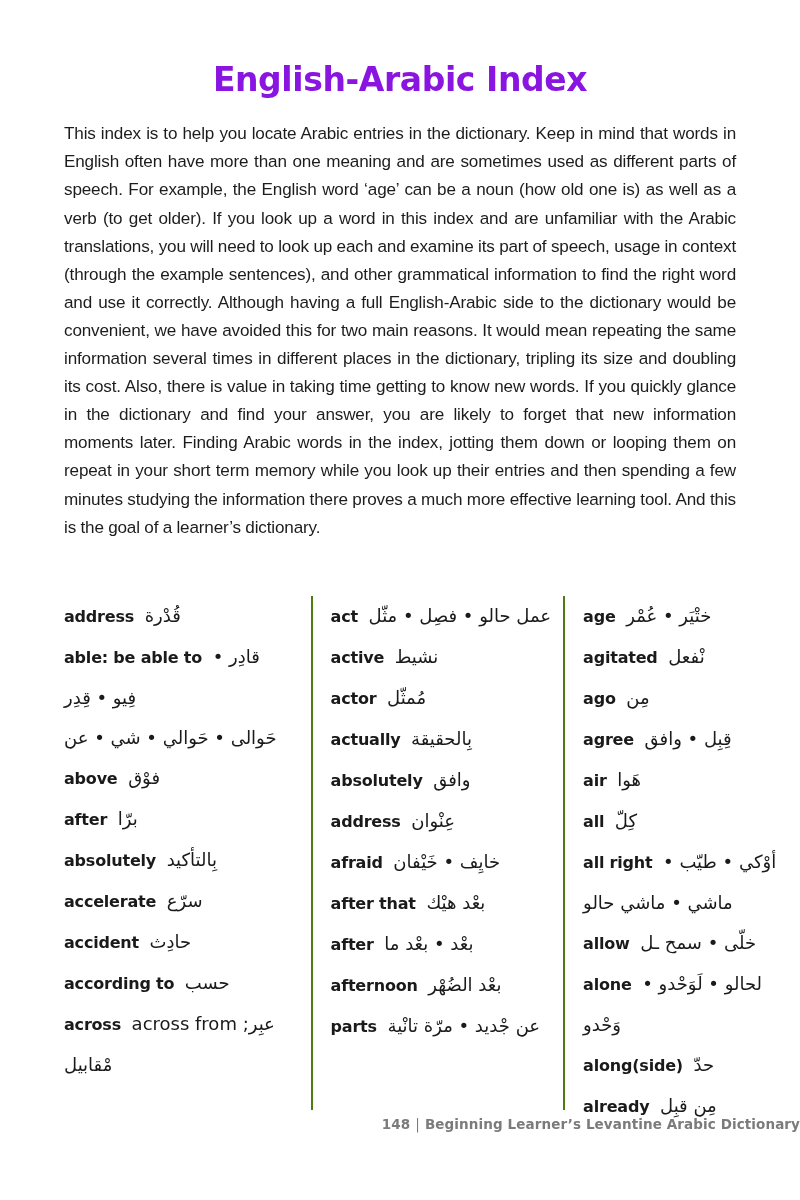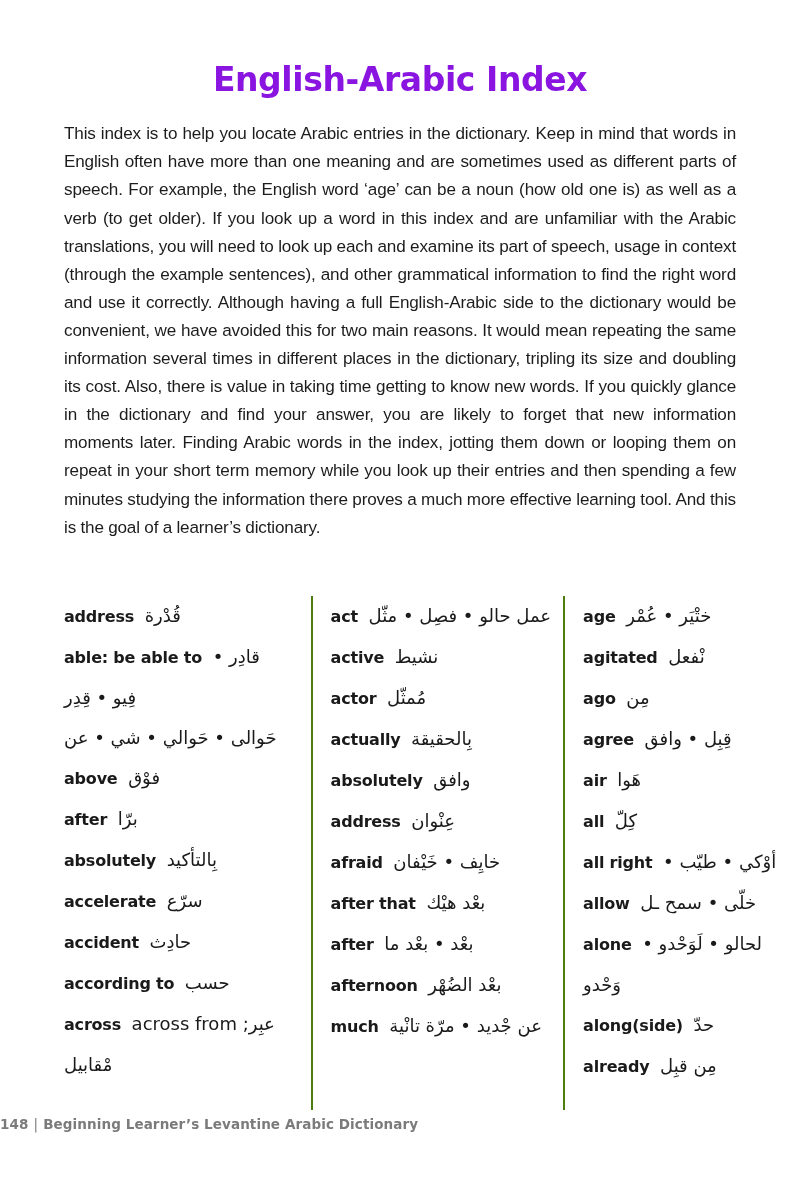--- a/index.html
+++ b/index.html
@@ -101,21 +101,21 @@
   .hk {
     color: #8A14E0;
   }
 
   
   .footer {
     position: absolute;
     left: 0;
     right: 0;
     top: 1116px;
-    text-align: left;
+    text-align: right;
     font-size: 13.5px;
     color: #7b7b7b;
     font-family: "DejaVu Sans", sans-serif;
     font-weight: bold;
     letter-spacing: 0.1px;
   }
   .footer .sep {
     padding: 0 5px;
     font-weight: normal;
   }
@@ -151,30 +151,31 @@
         <div class="entry"><span class="en">act</span> <span class="ar">عمل حالو • فص<span class="hk" style="color: rgb(138, 20, 224);">ِ</span>ل • مث<span class="hk" style="color: rgb(138, 20, 224);">ّ</span>ل</span></div>
         <div class="entry"><span class="en">active</span> <span class="ar">نشيط</span></div>
         <div class="entry"><span class="en">actor</span> <span class="ar">م<span class="hk" style="color: rgb(138, 20, 224);">ُ</span>مث<span class="hk" style="color: rgb(138, 20, 224);">ّ</span>ل</span></div>
         <div class="entry"><span class="en">actually</span> <span class="ar">ب<span class="hk" style="color: rgb(138, 20, 224);">ِ</span>الحقيقة</span></div>
         <div class="entry"><span class="en">absolutely</span> <span class="ar">وافق</span></div>
         <div class="entry"><span class="en">address</span> <span class="ar">ع<span class="hk" style="color: rgb(138, 20, 224);">ِ</span>ن<span class="hk" style="color: rgb(138, 20, 224);">ْ</span>وان</span></div>
         <div class="entry"><span class="en">afraid</span> <span class="ar">خاي<span class="hk" style="color: rgb(138, 20, 224);">ِ</span>ف • خ<span class="hk" style="color: rgb(138, 20, 224);">َ</span>ي<span class="hk" style="color: rgb(138, 20, 224);">ْ</span>فان</span></div>
         <div class="entry"><span class="en">after that</span> <span class="ar">بع<span class="hk" style="color: rgb(138, 20, 224);">ْ</span>د هي<span class="hk" style="color: rgb(138, 20, 224);">ْ</span>ك</span></div>
         <div class="entry"><span class="en">after</span> <span class="ar">بع<span class="hk" style="color: rgb(138, 20, 224);">ْ</span>د • بع<span class="hk" style="color: rgb(138, 20, 224);">ْ</span>د ما</span></div>
         <div class="entry"><span class="en">afternoon</span> <span class="ar">بع<span class="hk" style="color: rgb(138, 20, 224);">ْ</span>د الض<span class="hk" style="color: rgb(138, 20, 224);">ُ</span>ه<span class="hk" style="color: rgb(138, 20, 224);">ْ</span>ر</span></div>
-        <div class="entry"><span class="en">much</span> <span class="ar">عن ج<span class="hk" style="color: rgb(138, 20, 224);">ْ</span>ديد • مر<span class="hk" style="color: rgb(138, 20, 224);">ّ</span>ة تان<span class="hk" style="color: rgb(138, 20, 224);">ْ</span>ية</span></div>
+        <div class="entry"><span class="en">parts</span> <span class="ar">عن ج<span class="hk" style="color: rgb(138, 20, 224);">ْ</span>ديد • مر<span class="hk" style="color: rgb(138, 20, 224);">ّ</span>ة تان<span class="hk" style="color: rgb(138, 20, 224);">ْ</span>ية</span></div>
       </div>
     <div class="col" id="col-2">
         <div class="entry"><span class="en">age</span> <span class="ar">خت<span class="hk" style="color: rgb(138, 20, 224);">ْ</span>ي<span class="hk" style="color: rgb(138, 20, 224);">َ</span>ر • ع<span class="hk" style="color: rgb(138, 20, 224);">ُ</span>م<span class="hk" style="color: rgb(138, 20, 224);">ْ</span>ر</span></div>
         <div class="entry"><span class="en">agitated</span> <span class="ar">ن<span class="hk" style="color: rgb(138, 20, 224);">ْ</span>فعل</span></div>
         <div class="entry"><span class="en">ago</span> <span class="ar">م<span class="hk" style="color: rgb(138, 20, 224);">ِ</span>ن</span></div>
         <div class="entry"><span class="en">agree</span> <span class="ar">ق<span class="hk" style="color: rgb(138, 20, 224);">ِ</span>ب<span class="hk" style="color: rgb(138, 20, 224);">ِ</span>ل • وافق</span></div>
         <div class="entry"><span class="en">air</span> <span class="ar">ه<span class="hk" style="color: rgb(138, 20, 224);">َ</span>وا</span></div>
         <div class="entry"><span class="en">all</span> <span class="ar">ك<span class="hk" style="color: rgb(138, 20, 224);">ِ</span>ل<span class="hk" style="color: rgb(138, 20, 224);">ّ</span></span></div>
         <div class="entry"><span class="en">all right</span> <span class="ar">أو<span class="hk" style="color: rgb(138, 20, 224);">ْ</span>كي • طي<span class="hk" style="color: rgb(138, 20, 224);">ّ</span>ب •</span></div>
+        <div class="entry cont"><span class="ar">ماشي • ماشي حالو</span></div>
         <div class="entry"><span class="en">allow</span> <span class="ar">خل<span class="hk" style="color: rgb(138, 20, 224);">ّ</span>ى • سمح ـل</span></div>
         <div class="entry"><span class="en">alone</span> <span class="ar">لحالو • ل<span class="hk" style="color: rgb(138, 20, 224);">َ</span>و<span class="hk" style="color: rgb(138, 20, 224);">َ</span>ح<span class="hk" style="color: rgb(138, 20, 224);">ْ</span>دو •</span></div>
         <div class="entry cont"><span class="ar">و<span class="hk" style="color: rgb(138, 20, 224);">َ</span>ح<span class="hk" style="color: rgb(138, 20, 224);">ْ</span>دو</span></div>
         <div class="entry"><span class="en">along(side)</span> <span class="ar">حد<span class="hk" style="color: rgb(138, 20, 224);">ّ</span></span></div>
         <div class="entry"><span class="en">already</span> <span class="ar">م<span class="hk" style="color: rgb(138, 20, 224);">ِ</span>ن قب<span class="hk" style="color: rgb(138, 20, 224);">ِ</span>ل</span></div>
       </div>
   </div>
 
   <div class="footer">
     <span class="bk">148</span><span class="sep">|</span><span class="bk">Beginning Learner’s Levantine Arabic Dictionary</span>

